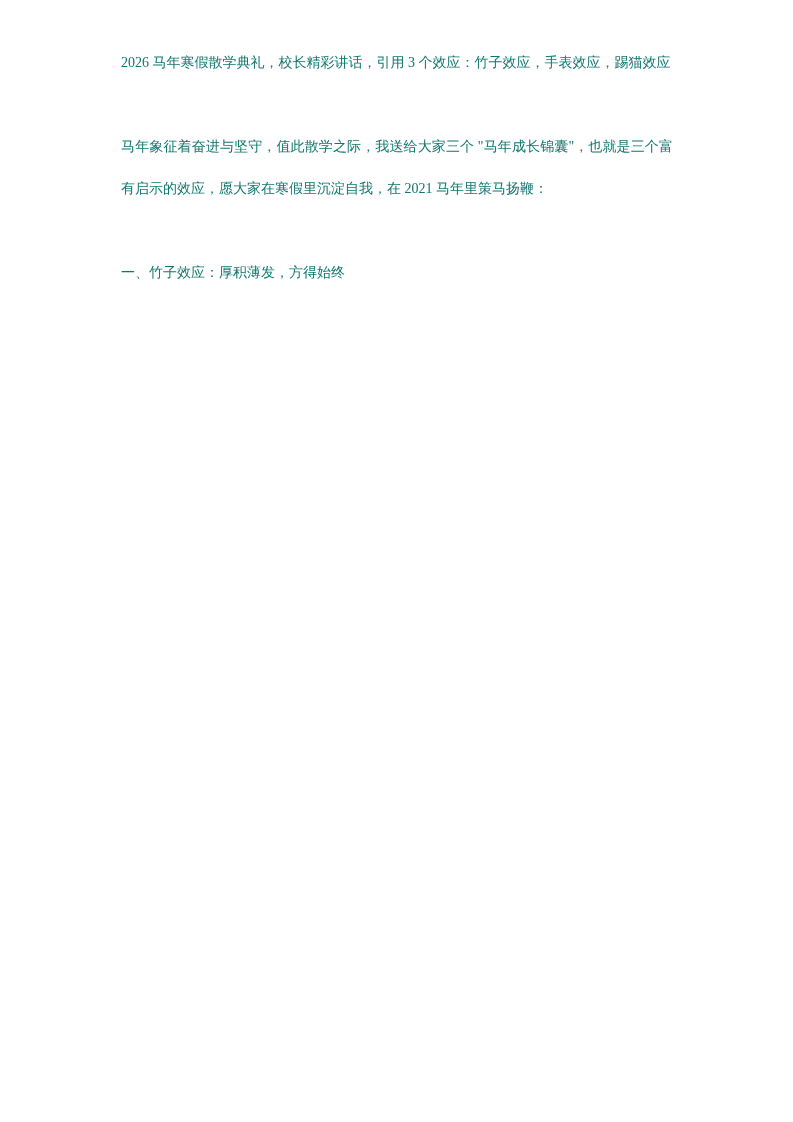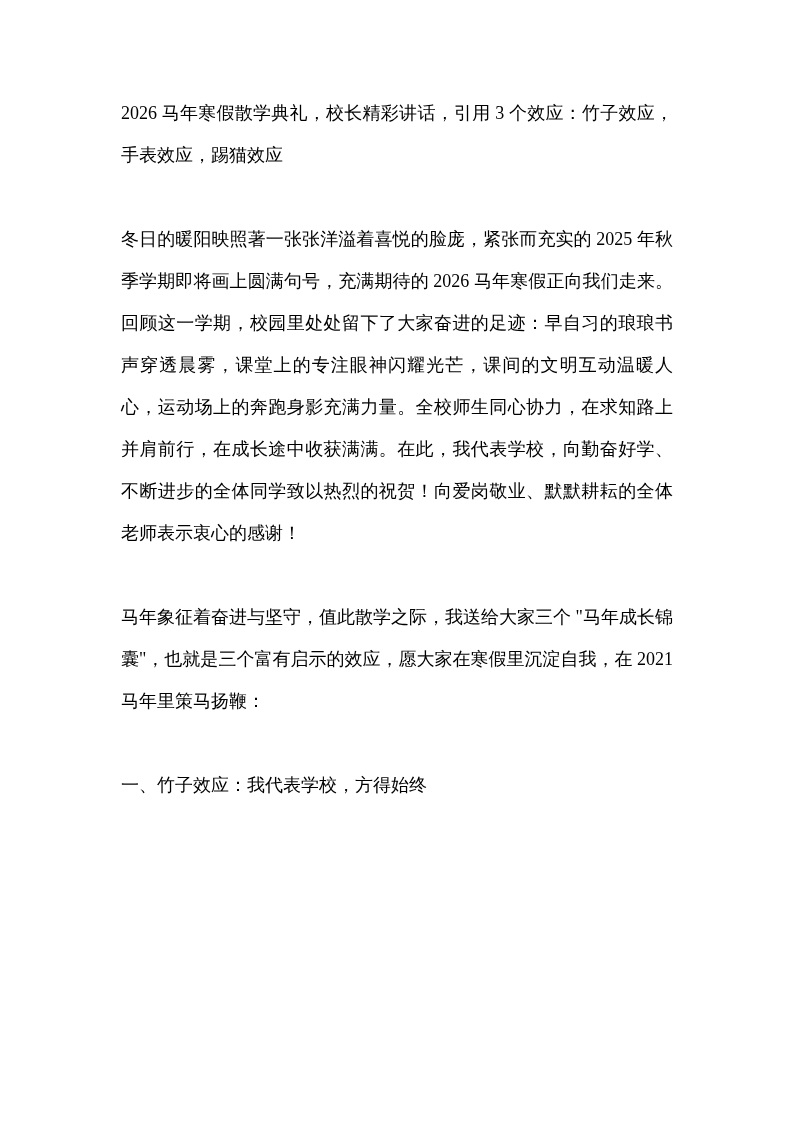--- a/index.html
+++ b/index.html
@@ -13,23 +13,23 @@
     height: 1122px;
     background: #ffffff;
     overflow: hidden;
     font-family: "Liberation Serif", "DejaVu Serif", serif;
   }
   .content {
     position: absolute;
     left: 121px;
     top: 0;
     width: 552px;
-    padding-top: 92px;
-    color: #000000;
-    font-size: 18px;
+    padding-top: 42px;
+    color: #0f766e;
+    font-size: 14px;
     line-height: 42px;
     text-align: justify;
     text-justify: inter-ideograph;
   }
   .para {
     margin: 0 0 42px 0;
     font-weight: normal;
   }
   .para:last-child {
     margin-bottom: 0;
@@ -37,19 +37,18 @@
 </style>
 </head>
 <body>
 
 <div class="page">
   <div class="content">
     <p class="para">2026 马年寒假散学典礼，校长精彩讲话，引用 3 个效应：竹子效应，手表效应，踢猫效应</p>
 
 
 
-    <p class="para">冬日的暖阳映照著一张张洋溢着喜悦的脸庞，紧张而充实的 2025 年秋季学期即将画上圆满句号，充满期待的 2026 马年寒假正向我们走来。回顾这一学期，校园里处处留下了大家奋进的足迹：早自习的琅琅书声穿透晨雾，课堂上的专注眼神闪耀光芒，课间的文明互动温暖人心，运动场上的奔跑身影充满力量。全校师生同心协力，在求知路上并肩前行，在成长途中收获满满。在此，我代表学校，向勤奋好学、不断进步的全体同学致以热烈的祝贺！向爱岗敬业、默默耕耘的全体老师表示衷心的感谢！</p>
 
     <p class="para">马年象征着奋进与坚守，值此散学之际，我送给大家三个 "马年成长锦囊"，也就是三个富有启示的效应，愿大家在寒假里沉淀自我，在 2021 马年里策马扬鞭：</p>
 
-    <p class="para">一、竹子效应：我代表学校，方得始终</p>
+    <p class="para">一、竹子效应：厚积薄发，方得始终</p>
   </div>
 </div>
 
 </body></html>

